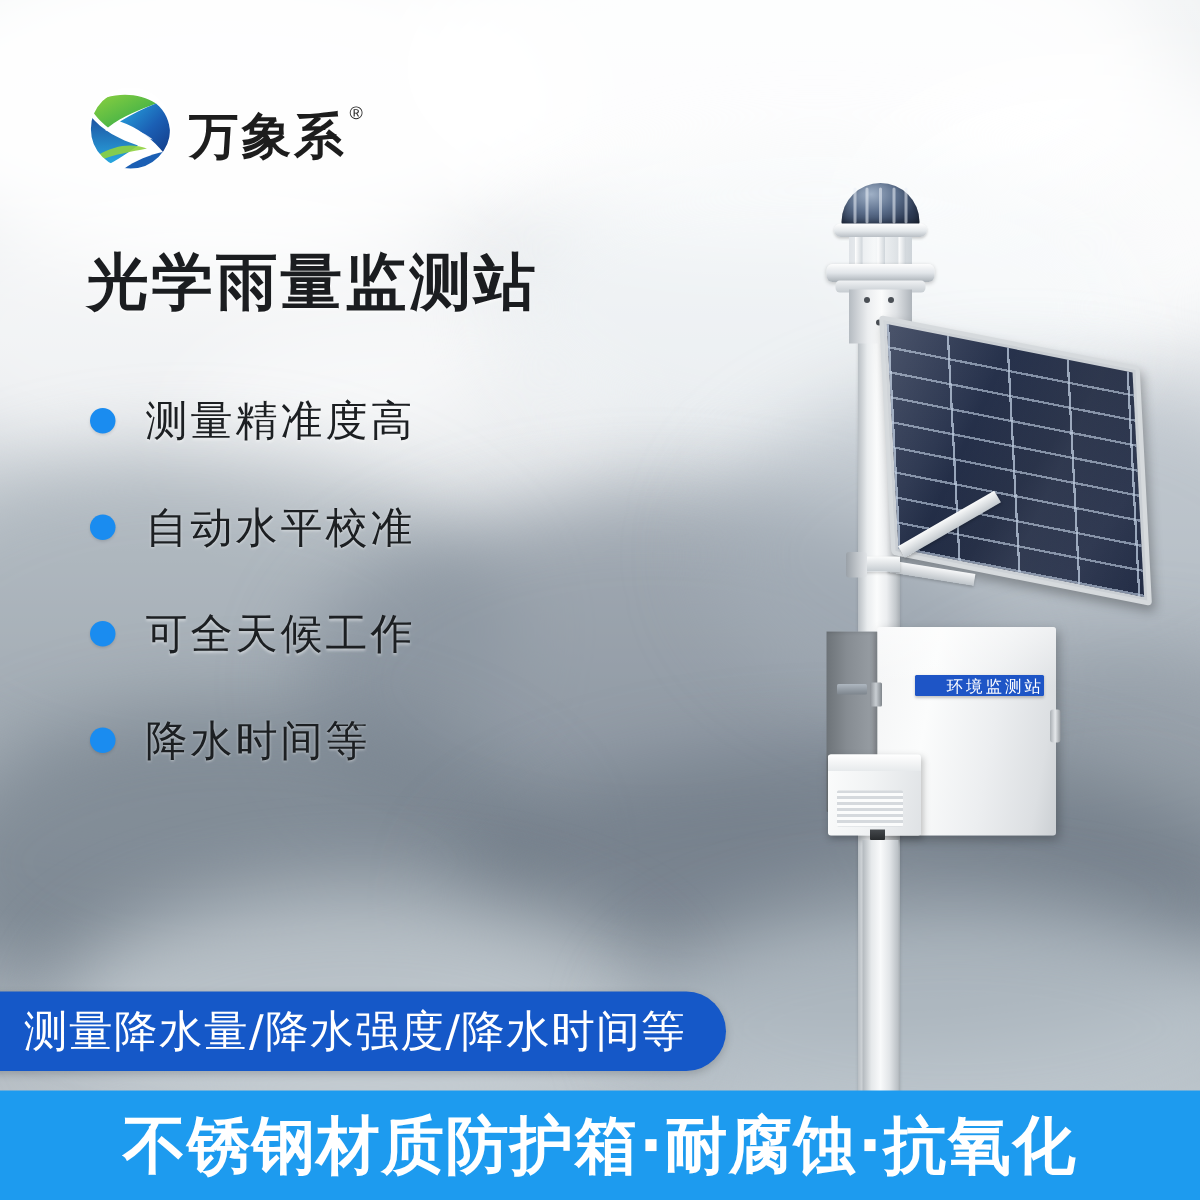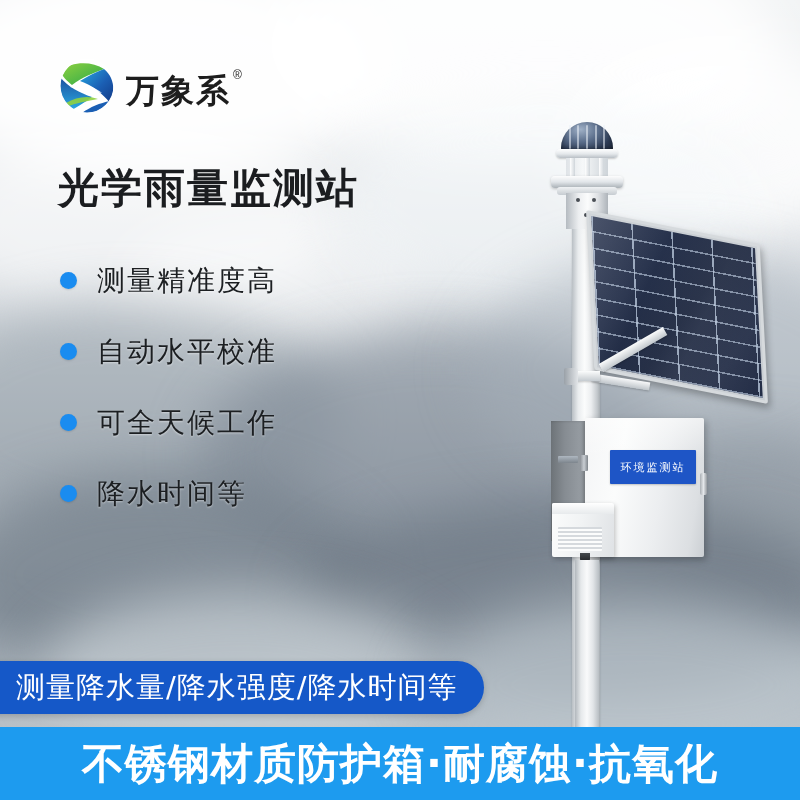--- a/index.html
+++ b/index.html
@@ -124,22 +124,22 @@
   .cab-side{position:absolute;left:551px;top:421px;width:34px;height:120px;
     background:linear-gradient(90deg,#6d7378 0%,#868c92 40%,#9aa0a6 100%);
     box-shadow:inset -2px 0 3px rgba(0,0,0,.18);}
   .cab-vent{position:absolute;left:558px;top:456px;width:20px;height:7px;border-radius:1px;
     background:linear-gradient(180deg,#aeb7c0,#7d858d);}
   .cab-front{position:absolute;left:585px;top:418px;width:119px;height:139px;
     background:linear-gradient(100deg,#f4f5f6 0%,#fbfcfc 30%,#eceef0 62%,#dcdfe2 88%,#cbcfd3 100%);
     border-radius:2px;box-shadow:2px 3px 7px rgba(0,0,0,.25);}
   .cab-sheen{position:absolute;left:585px;top:418px;width:119px;height:40px;
     background:linear-gradient(180deg,rgba(255,255,255,.5),rgba(255,255,255,0));border-radius:2px 2px 0 0;}
-  .cab-label{position:absolute;left:610px;top:450px;width:86px;height:34px;background:#1e55c6;
-    display:flex;align-items:center;justify-content:center;border-radius:1px;
+  .cab-label{position:absolute;left:610px;top:450px;width:86px;height:14px;background:#1e55c6;
+    display:flex;align-items:center;justify-content:flex-end;border-radius:1px;
     box-shadow:0 1px 2px rgba(0,0,0,.22);}
   .cab-label span{color:#fff;font-size:11px;letter-spacing:2px;line-height:1;
      font-family:"DejaVu Sans","Liberation Sans",sans-serif;}
   .hinge{position:absolute;width:8px;height:16px;border-radius:1px;
     background:linear-gradient(90deg,#8b9096,#c9ced3 50%,#7e848a);}
   .latch{position:absolute;left:700px;top:473px;width:7px;height:22px;border-radius:2px;
     background:linear-gradient(90deg,#a9aeb3,#e4e7ea 50%,#969ba0);}
   .vbox{position:absolute;left:552px;top:503px;width:62px;height:54px;border-radius:2px;
     background:linear-gradient(100deg,#fbfcfc 0%,#f1f3f4 45%,#dfe2e5 100%);
     box-shadow:1px 2px 5px rgba(0,0,0,.25);}

